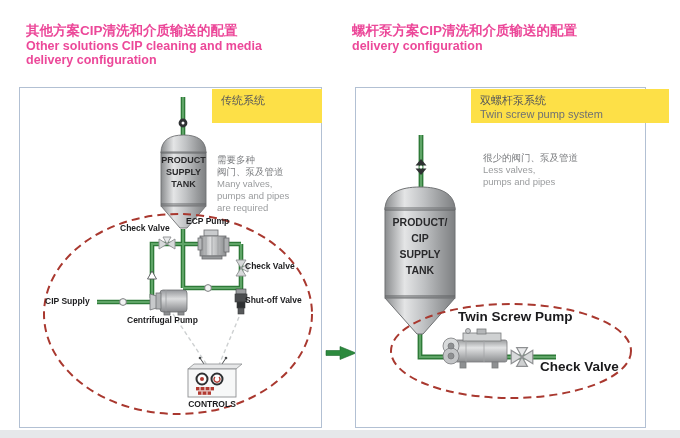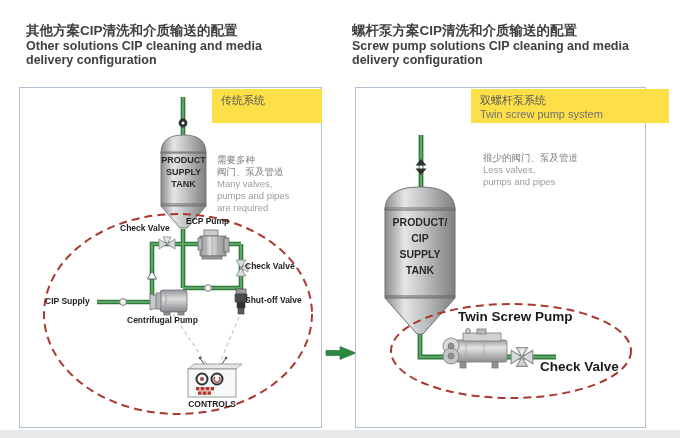--- a/index.html
+++ b/index.html
@@ -3,21 +3,21 @@
 <meta charset="utf-8">
 <style>
   html,body{margin:0;padding:0;background:#ffffff;}
   #root{position:relative;width:680px;height:438px;background:#ffffff;overflow:hidden;
         font-family:"Liberation Sans","DejaVu Sans",sans-serif;}
   .abs{position:absolute;}
   .panel{position:absolute;top:87px;height:341px;background:#ffffff;border:1px solid #b2c0d3;box-sizing:border-box;}
   .band{position:absolute;top:1px;height:34px;background:#fde047;}
   .band .cn{font-size:11px;line-height:12px;color:#54555a;margin:5px 0 0 9px;}
   .band .en{font-size:11px;line-height:12px;color:#6e7073;margin:2px 0 0 9px;}
-  .title{position:absolute;font-weight:bold;color:#404040;}
+  .title{position:absolute;font-weight:bold;color:#ec4899;}
   .title .cn{font-size:13.5px;line-height:15px;margin-bottom:1px;}
   .title .en{font-size:12.5px;line-height:14px;}
   .lbl{position:absolute;font-weight:bold;color:#1d1d1f;font-size:8.5px;line-height:9px;white-space:nowrap;}
   .lbl-big{position:absolute;font-weight:bold;color:#1a1a1c;font-size:13.5px;line-height:14px;white-space:nowrap;}
   .note{position:absolute;font-size:9.5px;line-height:12px;white-space:nowrap;}
   .note .cn{color:#797b7e;}
   .note .en{color:#9a9c9e;}
   .tanklbl{position:absolute;text-align:center;font-weight:bold;color:#29292b;}
   .strip{position:absolute;left:0;top:430px;width:680px;height:8px;background:#e6e8ea;}
 </style>
@@ -27,21 +27,20 @@
 <div id="root">
 
   <div class="title" style="left:26px;top:23px;">
     <div class="cn">其他方案CIP清洗和介质输送的配置</div>
     <div class="en">Other solutions CIP cleaning and media</div>
     <div class="en">delivery configuration</div>
   </div>
 
   <div class="title" style="left:352px;top:23px;">
     <div class="cn">螺杆泵方案CIP清洗和介质输送的配置</div>
-    <div class="en">Screw pump solutions CIP cleaning and media</div>
     <div class="en">delivery configuration</div>
   </div>
 
   <div class="panel" style="left:19px;width:303px;">
 
     <div class="band" style="left:192px;width:110px;">
       <div class="cn">传统系统</div>
     </div>
 
     <svg class="abs" style="left:0;top:0;" width="302" height="340" viewBox="0 0 302 340">

